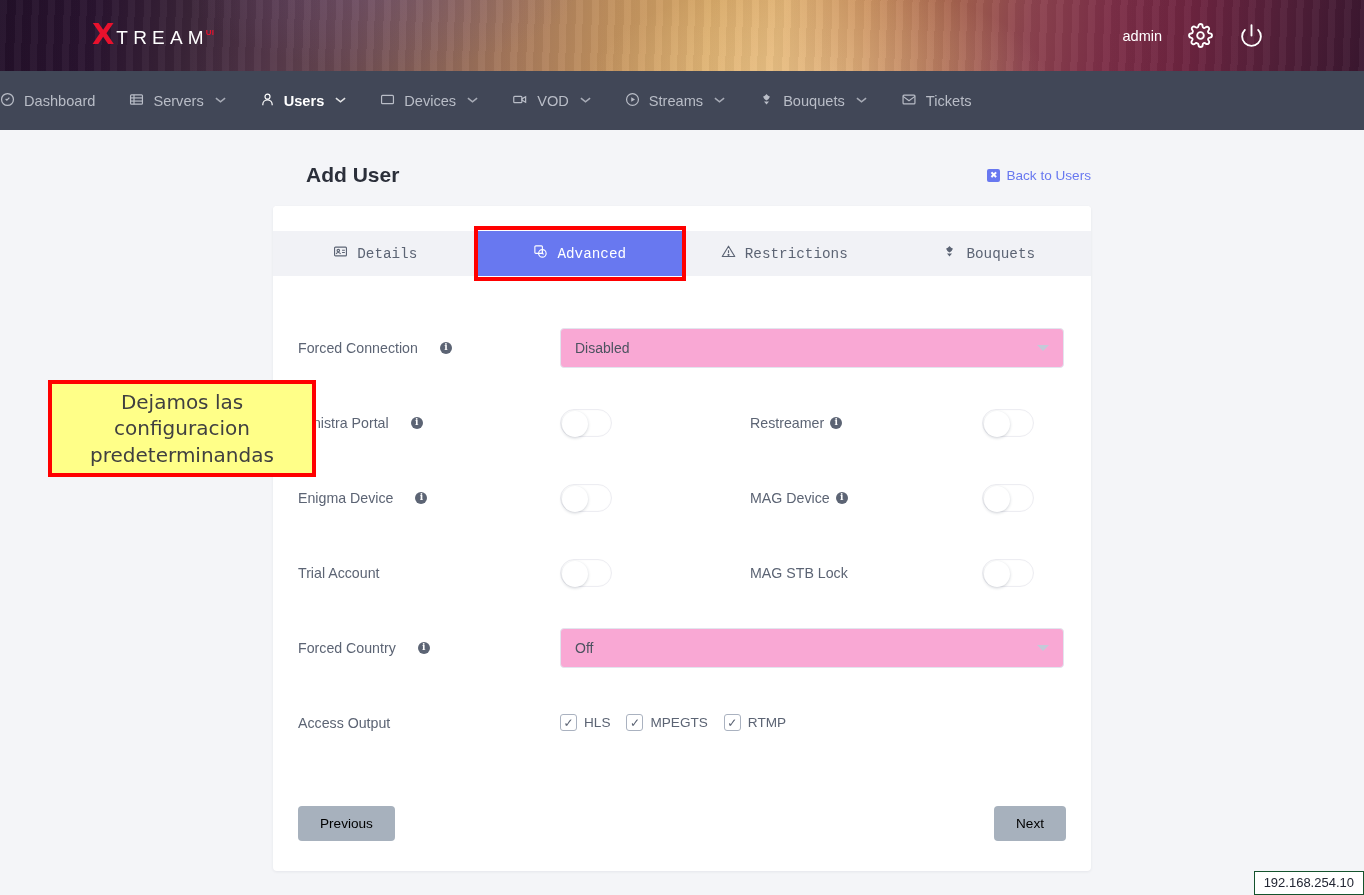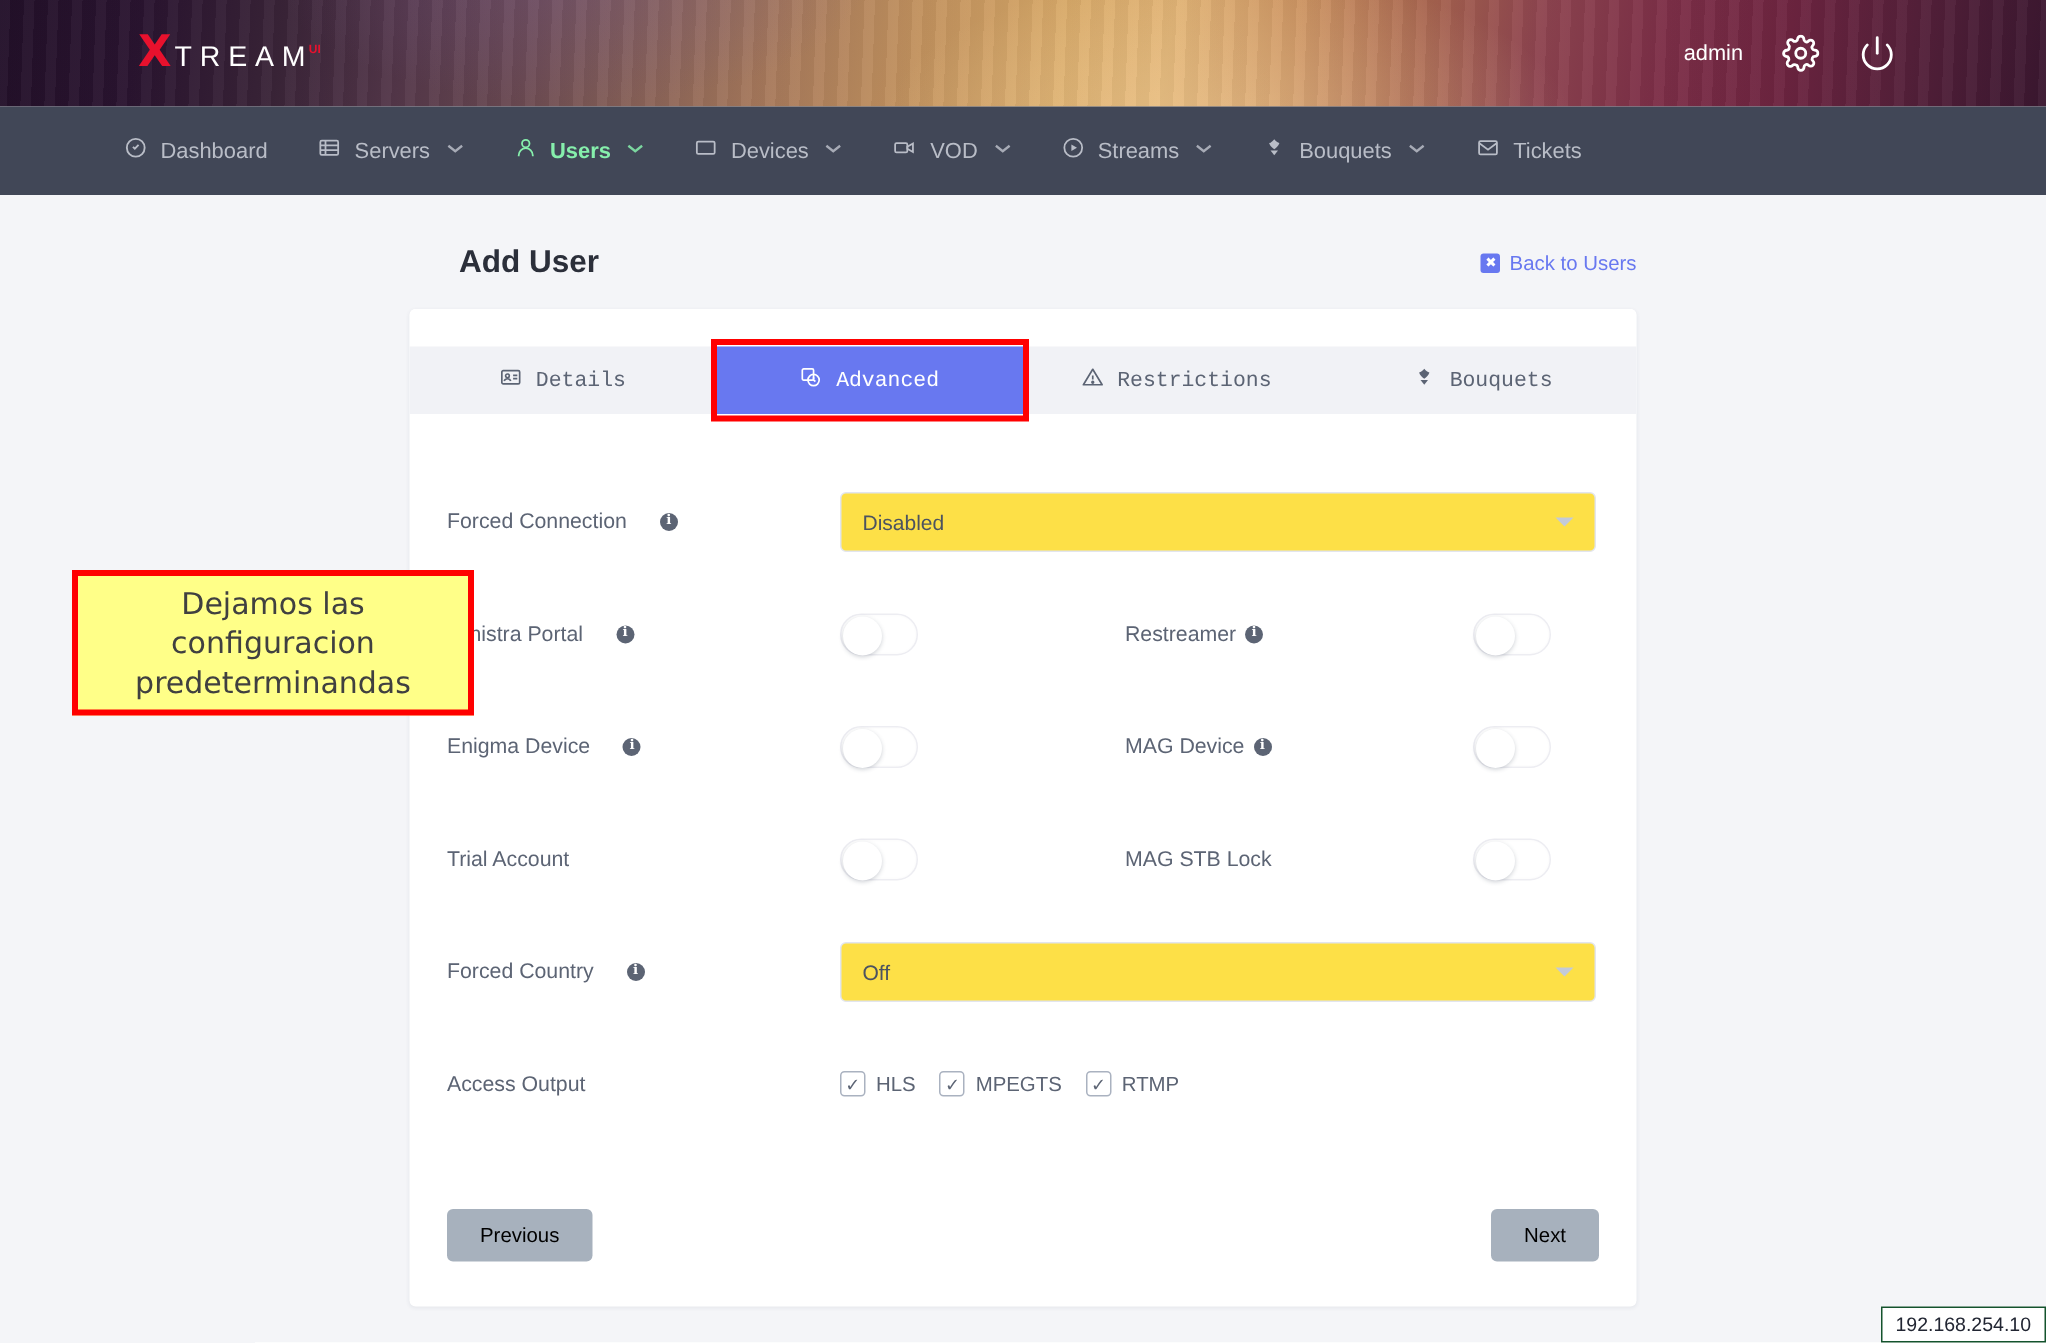--- a/index.html
+++ b/index.html
@@ -88,33 +88,32 @@
   }
   .icon-btn { display: flex; align-items: center; cursor: pointer; }
 
   
   .navbar {
     position: relative;
     height: 59px;
     background: #414757;
     display: flex;
     align-items: center;
-    padding-left: 83px;
   }
   .nav-item {
     display: flex;
     align-items: center;
     gap: 9px;
     color: #b9bdc7;
     font-size: 14.6px;
     margin-right: 34px;
     cursor: pointer;
     white-space: nowrap;
   }
-  .nav-item.active { color: #86efac; font-weight: 600; }
+  .nav-item.active { color: #ffffff; font-weight: 600; }
   .nav-item .caret {
     font-size: 10px;
     margin-left: 2px;
     opacity: .85;
   }
   .nav-arrow {
     position: absolute;
     left: 401px; bottom: -11px;
     width: 0; height: 0;
     border-left: 11px solid transparent;
@@ -232,21 +231,21 @@
     font-weight: bold;
     font-family: "DejaVu Serif", serif;
     line-height: 1;
     cursor: pointer;
   }
   .select {
     width: 504px;
     height: 40px;
     border: 1px solid #e2e5ee;
     border-radius: 4px;
-    background: #fde047;
+    background: #f9a8d4;
     display: flex;
     align-items: center;
     padding: 0 14px;
     font-size: 14px;
     color: #4c5360;
     justify-content: space-between;
     cursor: pointer;
   }
   .sel-caret {
     width: 0; height: 0;

